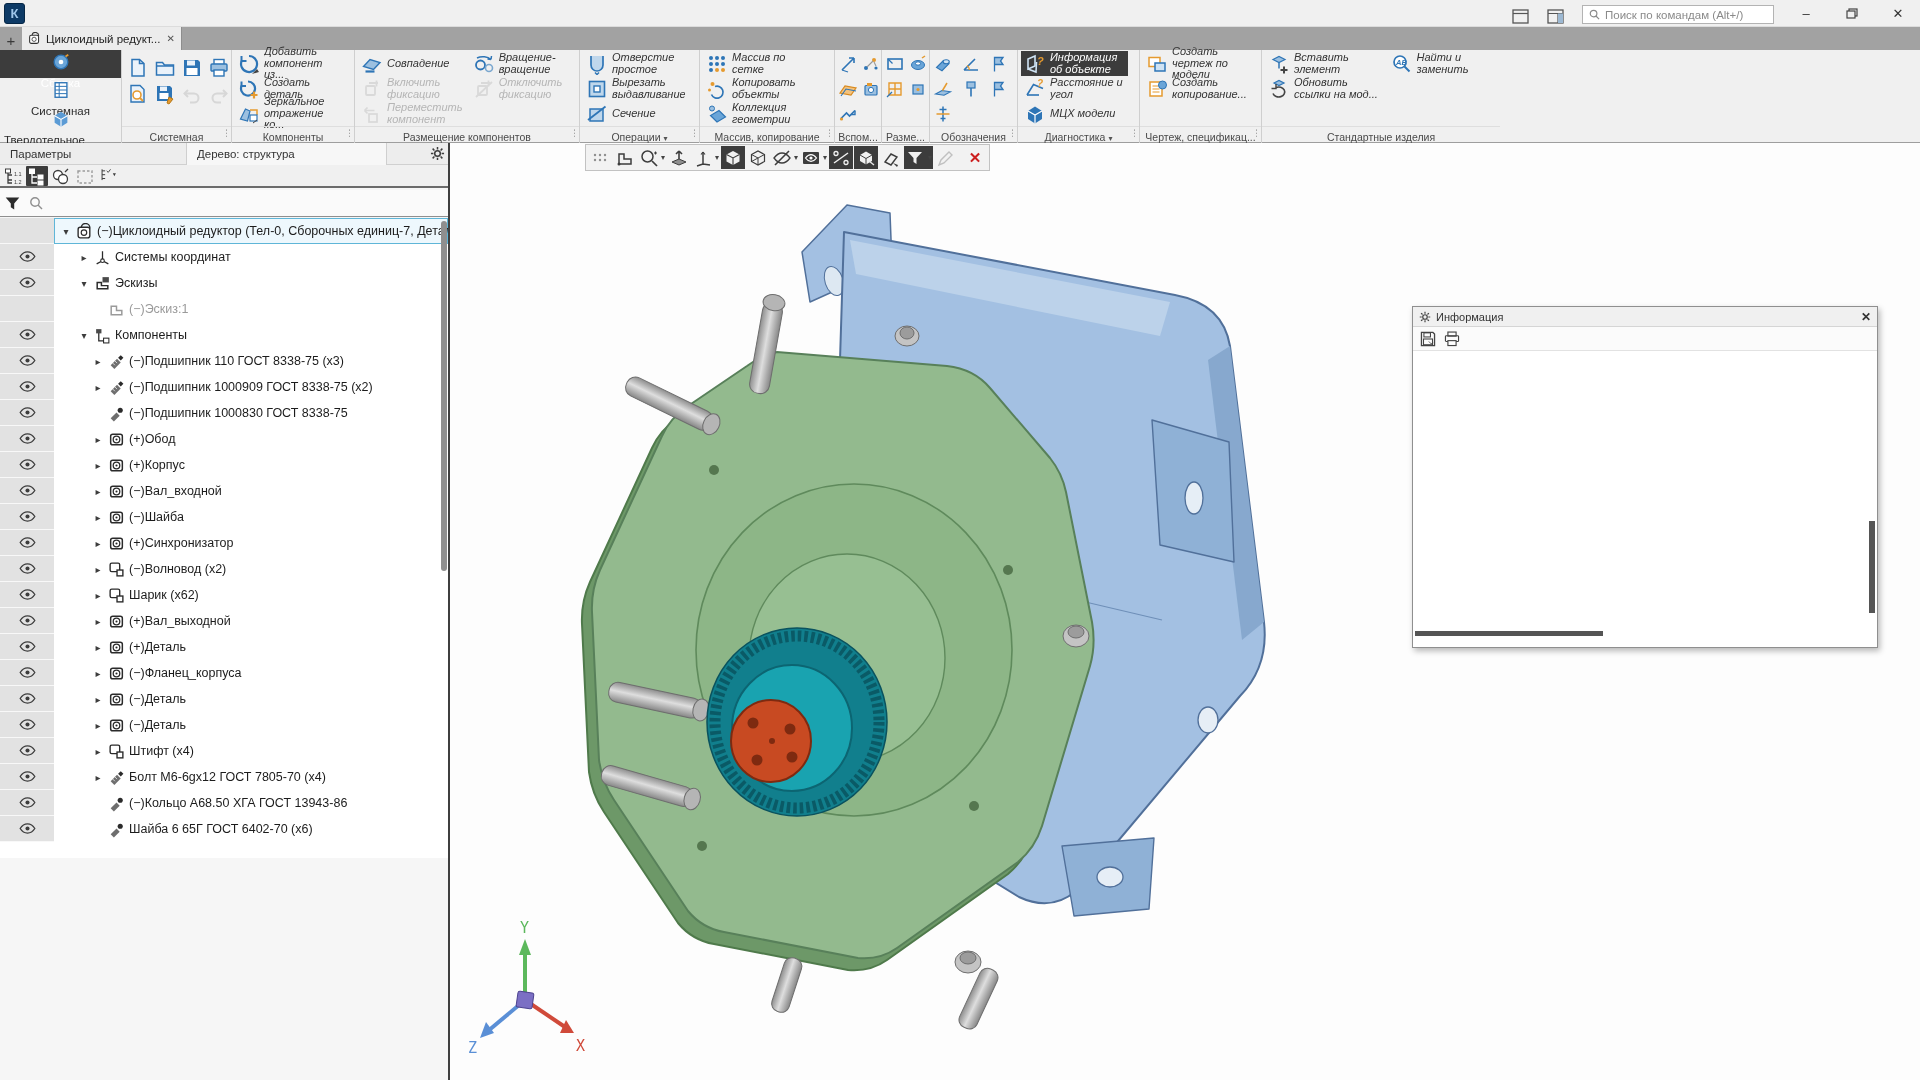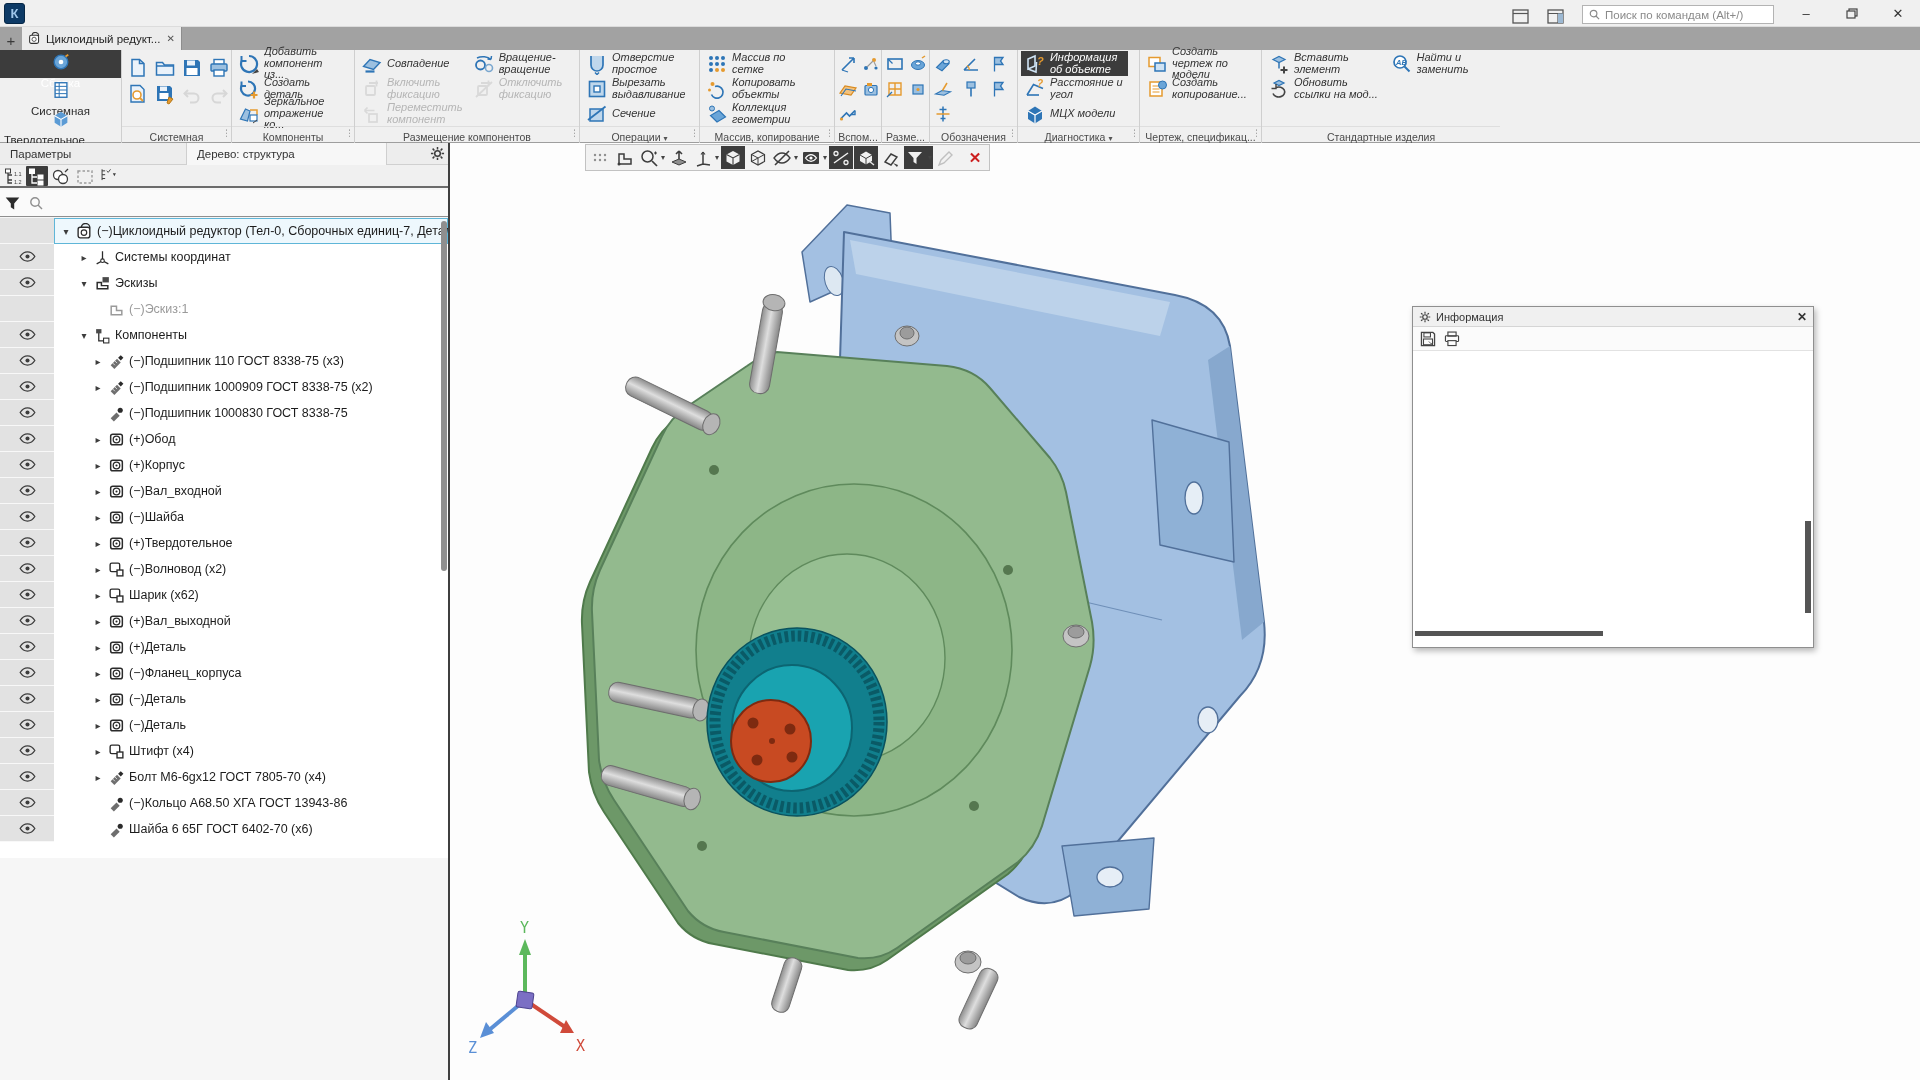--- a/index.html
+++ b/index.html
@@ -83,21 +83,21 @@
   .vbtn svg { width:20px; height:20px; }
   .vbtn.active { background:#3c3c3c; }
   .vbtn.has-arrow::after { content:"▾"; font-size:8px; color:#444; margin-left:2px; }
   .vbtn.active.has-arrow::after { color:#444; margin-left:3px; }
   .vbtn.dis { opacity:.4; }
   .vbtn.close-x { color:#cc1f1f; font-weight:bold; font-size:15px; margin-left:4px; }
   #triad { position:absolute; left:10px; top:772px; }
   #triad text { font-family:"DejaVu Sans Mono", monospace; font-size:15px; }
 
   
-  #infowin { position:absolute; left:1412px; top:306px; width:402px; height:342px; background:#fff; border:1px solid #8f8f8f; box-shadow:2px 3px 6px rgba(0,0,0,.28); }
+  #infowin { position:absolute; left:1412px; top:306px; width:466px; height:342px; background:#fff; border:1px solid #8f8f8f; box-shadow:2px 3px 6px rgba(0,0,0,.28); }
   #iw-title { height:20px; background:#f0f0f0; border-bottom:1px solid #d5d5d5; display:flex; align-items:center; gap:5px; padding:0 6px; font-size:11px; color:#333; }
   #iw-title .iwx { margin-left:auto; color:#333; font-size:12px; font-weight:bold; }
   #iw-tools { height:24px; background:#fbfbfb; border-bottom:1px solid #e2e2e2; display:flex; align-items:center; gap:6px; padding:0 6px; }
   .iwt { width:18px; height:18px; }
   #iw-content { position:relative; height:288px; overflow:hidden; padding:6px 4px 0 8px; font-family:"DejaVu Sans Mono", monospace; font-size:12px; line-height:14.8px; color:#111; }
   .iline { white-space:pre; }
   #iw-vscroll { position:absolute; right:2px; top:170px; width:6px; height:92px; background:#555; }
   #iw-hscroll { position:absolute; left:2px; bottom:3px; width:188px; height:5px; background:#555; }
 </style>
 </head>
@@ -980,21 +980,21 @@
           </div>
           <div class="tcontent">
             <span class="exp">▸</span>
             <span class="ticn">
               <svg viewBox="0 0 16 16">
                 <rect x="2.5" y="3" width="11" height="10" rx="2" fill="#fff" stroke="#2b2b2b" stroke-width="1.4"></rect>
                 <circle cx="8" cy="8" r="3.1" fill="none" stroke="#2b2b2b" stroke-width="1.2"></circle>
                 <circle cx="8" cy="8" r="1" fill="#2b2b2b"></circle>
               </svg>
             </span>
-            <span class="tlabel">(+)Твердотельное</span>
+            <span class="tlabel">(+)Синхронизатор</span>
           </div>
         </div>
         <div class="trow lvl2">
           <div class="gutter">
             <svg viewBox="0 0 18 12">
               <path d="M1 6C3.5 2 7 1 9 1s5.5 1 8 5c-2.5 4-6 5-8 5S3.5 10 1 6z" fill="none" stroke="#3d3d3d" stroke-width="1.4"></path>
               <circle cx="9" cy="6" r="2.2" fill="#3d3d3d"></circle>
             </svg>
           </div>
           <div class="tcontent">

